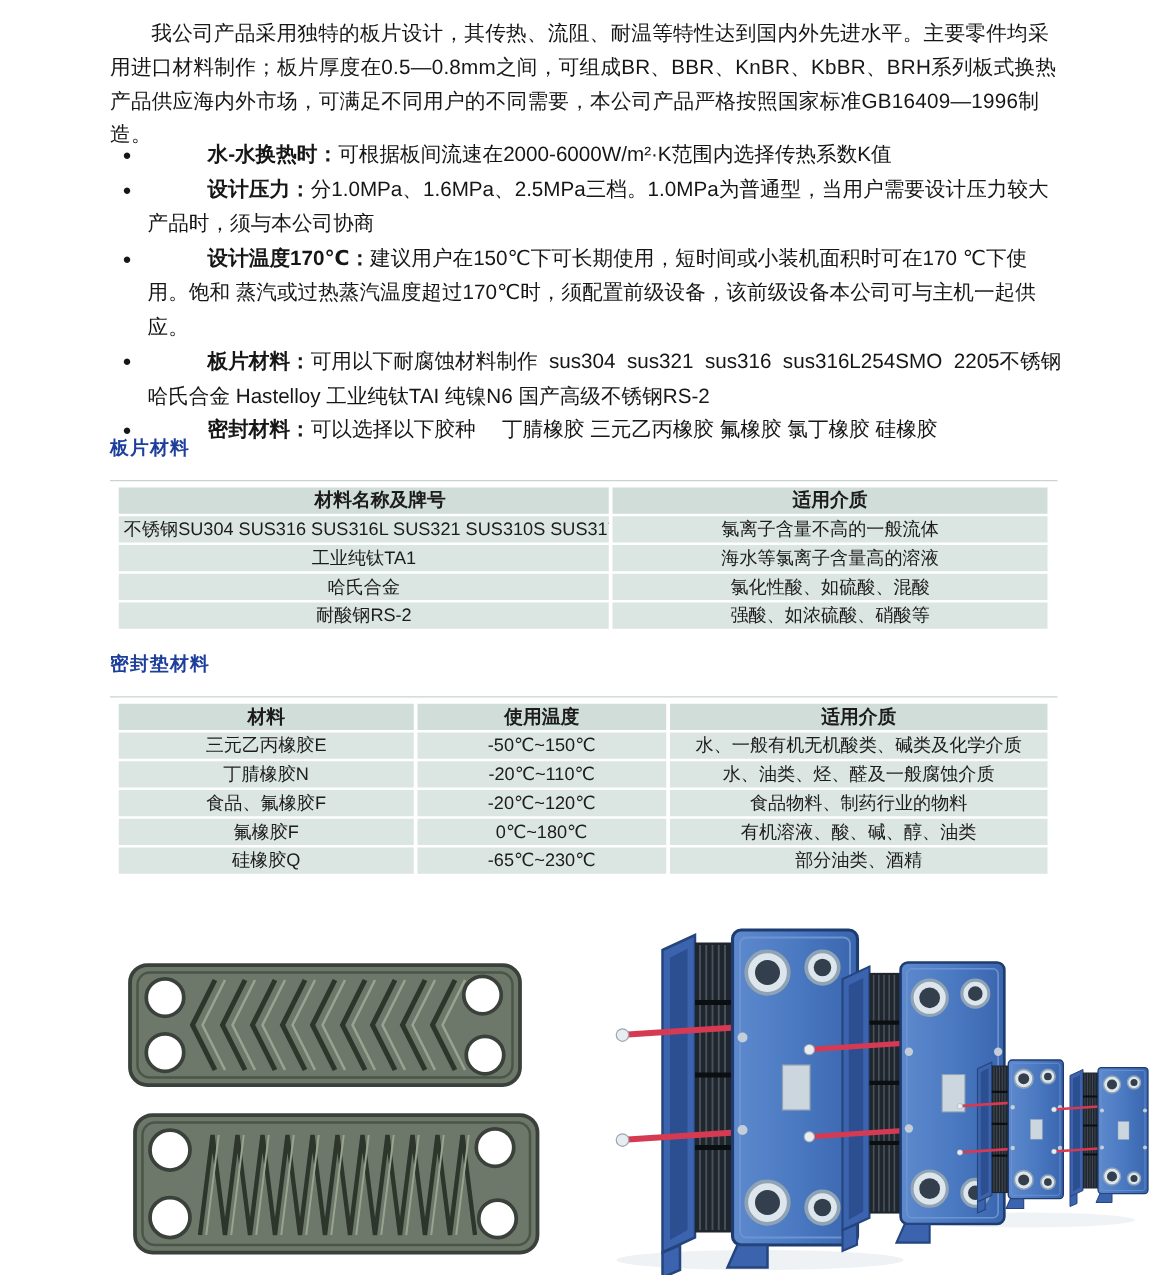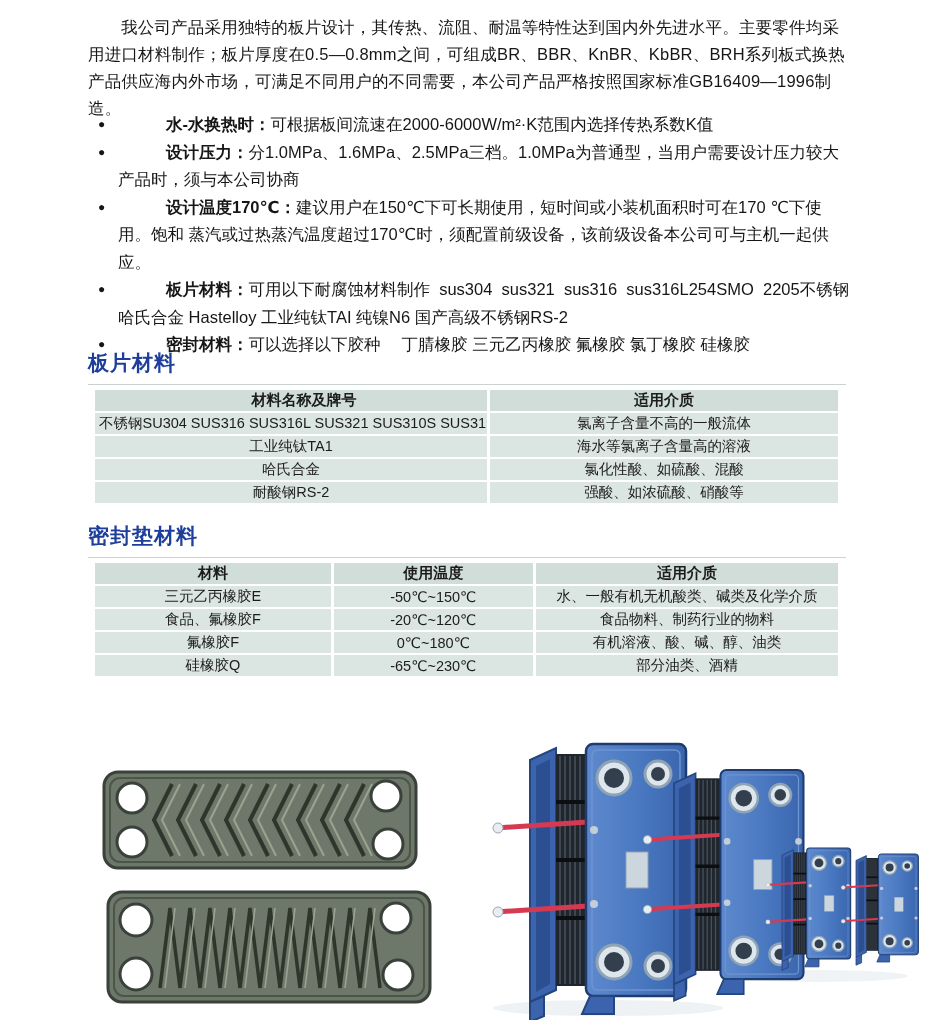--- a/index.html
+++ b/index.html
@@ -21,21 +21,21 @@
     font-size:16.5px;line-height:27px;text-indent:2em;
     letter-spacing:.2px;
   }
   .bullets{position:absolute;left:98px;top:111px;width:752px;}
   .bullet{display:flex;align-items:flex-start;font-size:16.5px;line-height:27.5px;margin-bottom:0;}
   .bullet .marker{flex:none;width:20px;font-size:12px;line-height:27.5px;}
   .bullet .body{flex:1;}
   .bullet .label{font-weight:bold;margin-left:48px;}
   .bullet-text{white-space:pre-wrap;}
   .section-title{
-    position:absolute;left:88px;font-size:21px;font-weight:bold;
+    position:absolute;left:88px;font-size:15px;font-weight:bold;
     color:var(--heading-blue);letter-spacing:1px;
   }
   .section-rule{position:absolute;left:88px;width:758px;border-top:1px solid var(--rule);}
   .mat-table{
     position:absolute;left:92px;width:749px;
     border-collapse:separate;border-spacing:3px 2px;
     table-layout:fixed;
   }
   .mat-table th{
     background:var(--head-bg);font-weight:bold;font-size:15px;
@@ -124,20 +124,25 @@
       <th class="c1">材料</th>
       <th class="c2">使用温度</th>
       <th class="c3">适用介质</th>
     </tr>
   </thead>
   <tbody>
     <tr>
       <td>三元乙丙橡胶E</td>
       <td>-50℃~150℃</td>
       <td>水、一般有机无机酸类、碱类及化学介质</td>
+    </tr>
+    <tr>
+      <td>丁腈橡胶N</td>
+      <td>-20℃~110℃</td>
+      <td>水、油类、烃、醛及一般腐蚀介质</td>
     </tr>
     <tr>
       <td>食品、氟橡胶F</td>
       <td>-20℃~120℃</td>
       <td>食品物料、制药行业的物料</td>
     </tr>
     <tr>
       <td>氟橡胶F</td>
       <td>0℃~180℃</td>
       <td>有机溶液、酸、碱、醇、油类</td>

